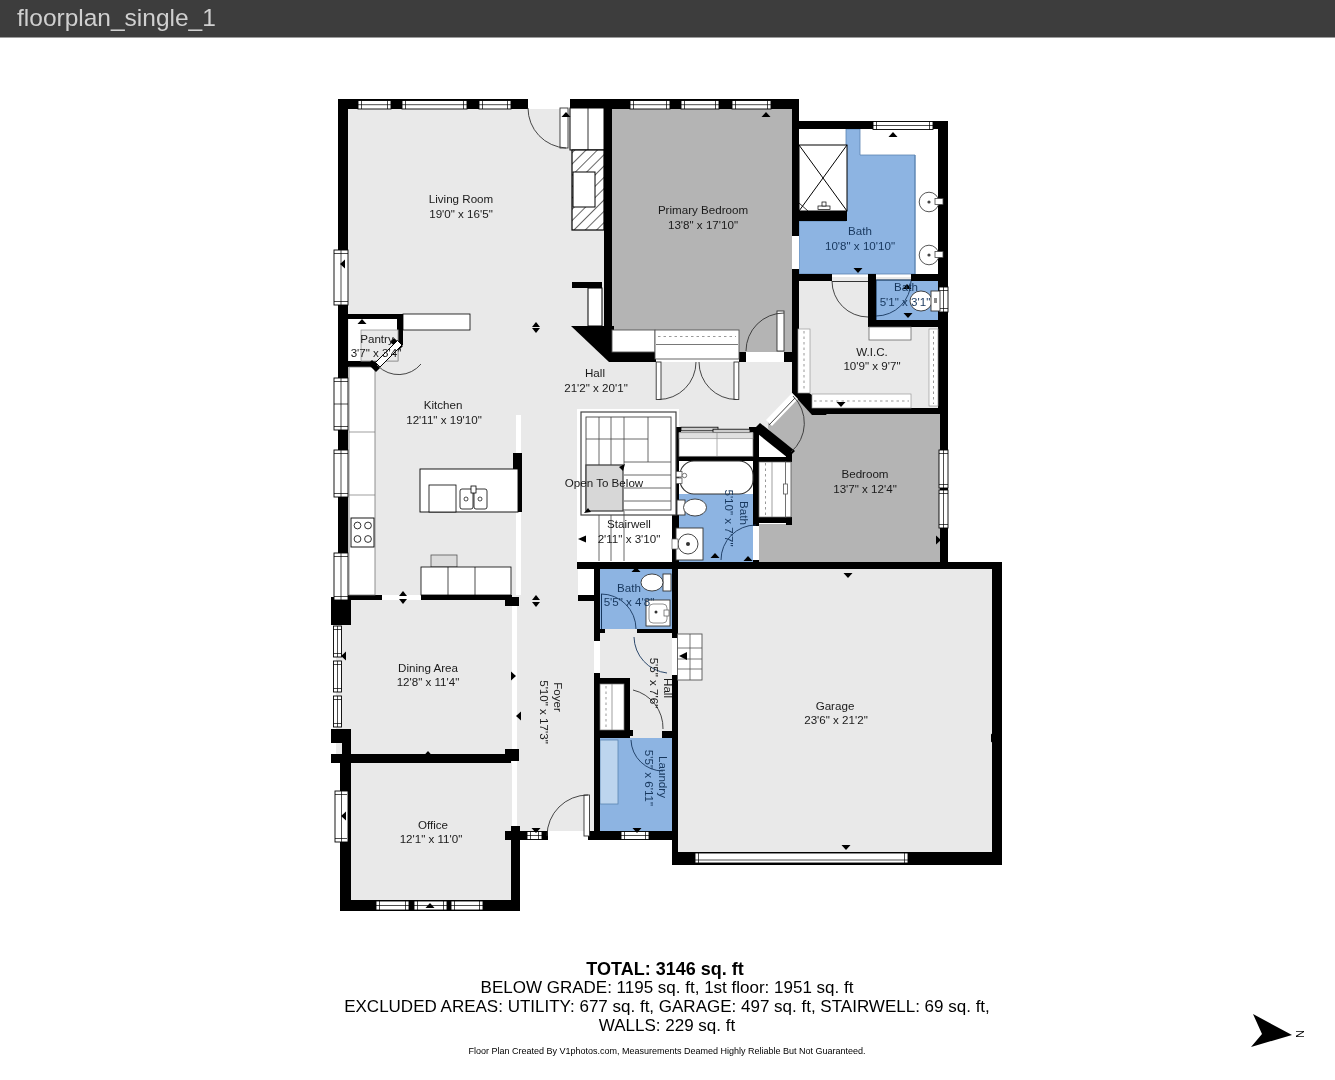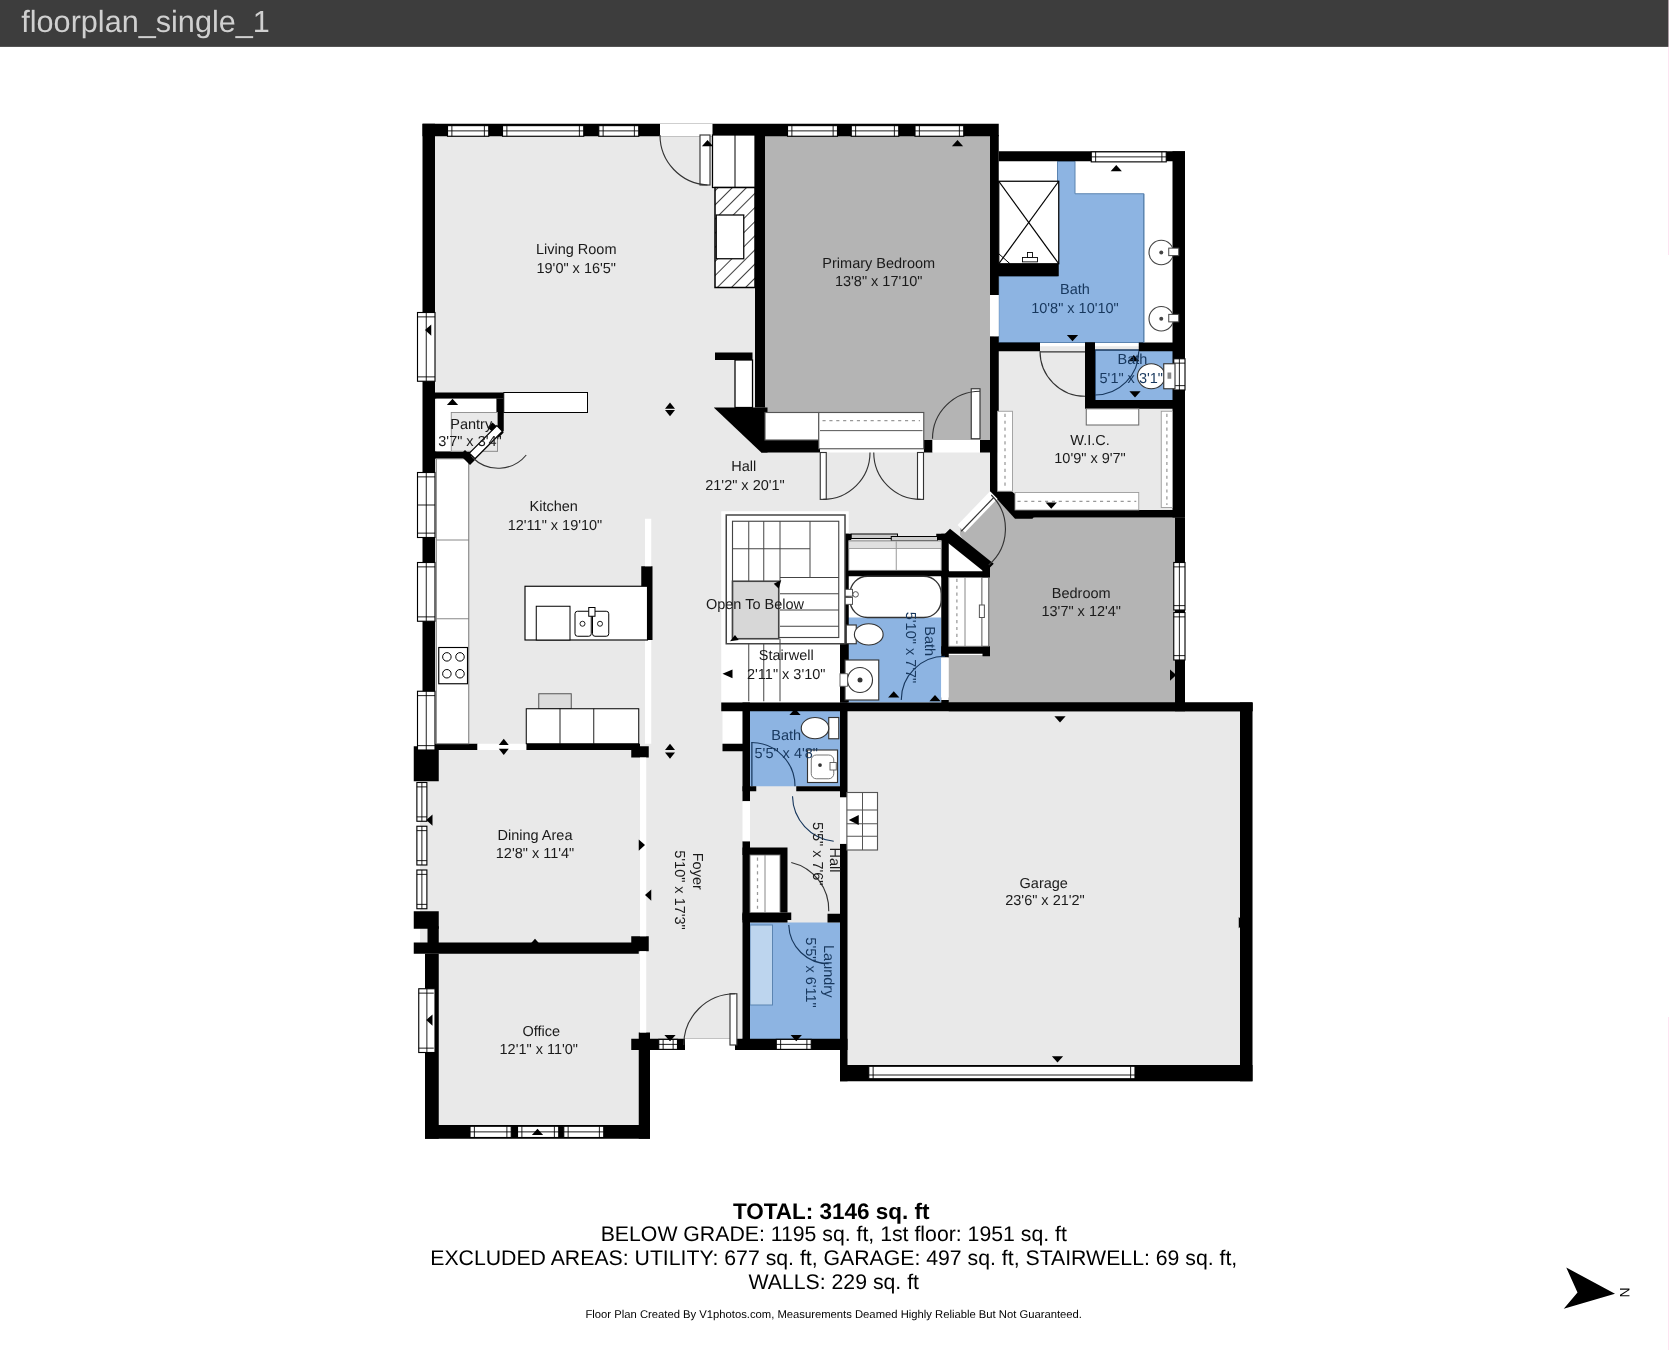--- a/index.html
+++ b/index.html
@@ -1,16 +1,16 @@
 <!DOCTYPE html>
 <html><head>
 <meta charset="utf-8">
 <style>
   html,body{margin:0;padding:0;background:#fff;}
-  #page{position:relative;width:1335px;height:1080px;background:#f9a8d4;overflow:hidden;}
+  #page{position:relative;width:1335px;height:1080px;background:#c2410c;overflow:hidden;}
   svg{display:block;}
   text{font-family:"Liberation Sans",sans-serif;}
 </style>
 </head>
 <body>
 <div id="page">
 <svg width="1335" height="1080" viewBox="0 0 1335 1080">
 <defs>
 <pattern id="hatch" width="8" height="8" patternTransform="rotate(45)" patternUnits="userSpaceOnUse">
   <rect width="8" height="8" fill="#fff"></rect>

